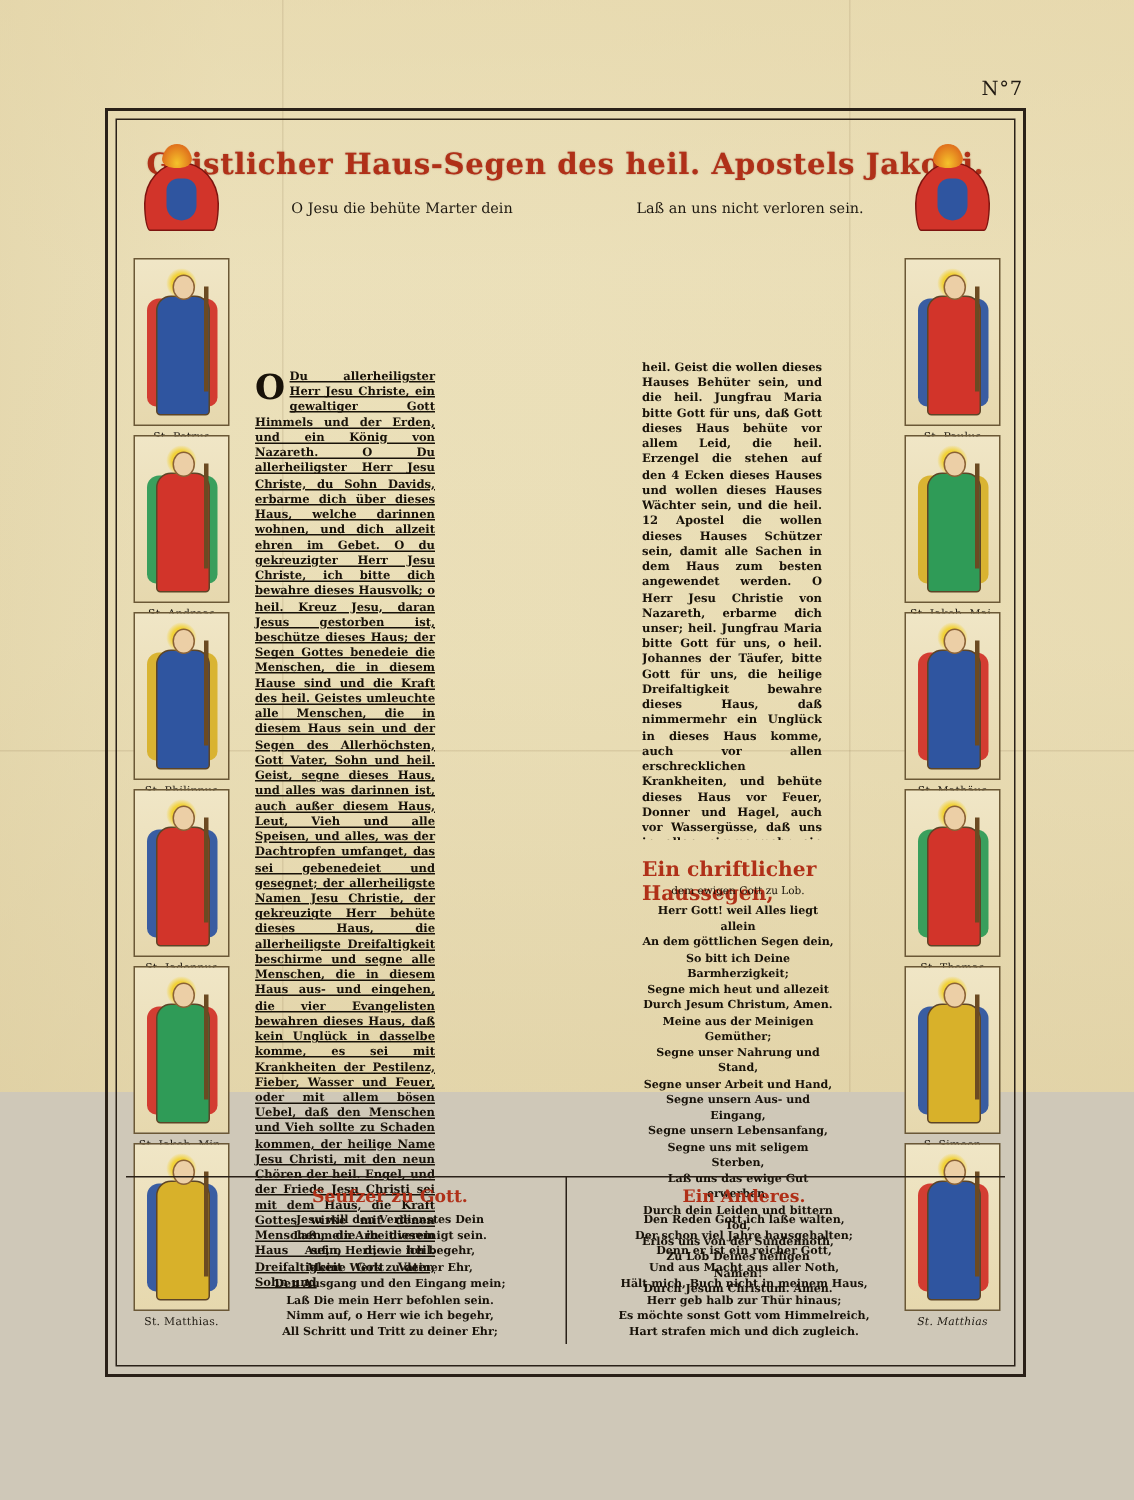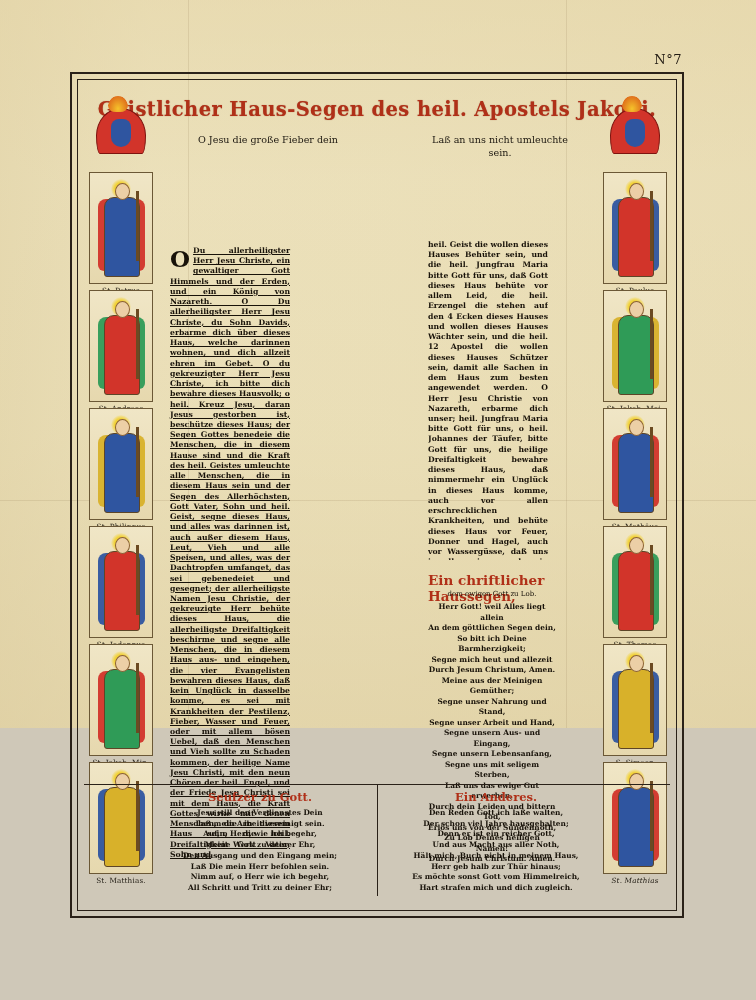--- a/index.html
+++ b/index.html
@@ -410,22 +410,22 @@
   <div class="fold h" style="top:500px;"></div>
 
   <div class="sheet-number">N°7</div>
 
   <div class="frame">
     <div class="frame-inner"></div>
   </div>
 
   <div class="title">Geistlicher Haus-Segen des heil. Apostels Jakobi.</div>
 
-  <div class="subtitle left">O Jesu die große Fieber dein</div>
-  <div class="subtitle right">Laß an uns nicht umleuchte sein.</div>
+  <div class="subtitle left">O Jesu die behüte Marter dein</div>
+  <div class="subtitle right">Laß an uns nicht verloren sein.</div>
 
   <div class="heart-box left">
     <div class="heart-shape">
         <div class="heart-inner"></div>
       </div>
     <div class="flame"></div>
   </div>
   <div class="heart-box right">
     <div class="heart-shape">
         <div class="heart-inner"></div>

